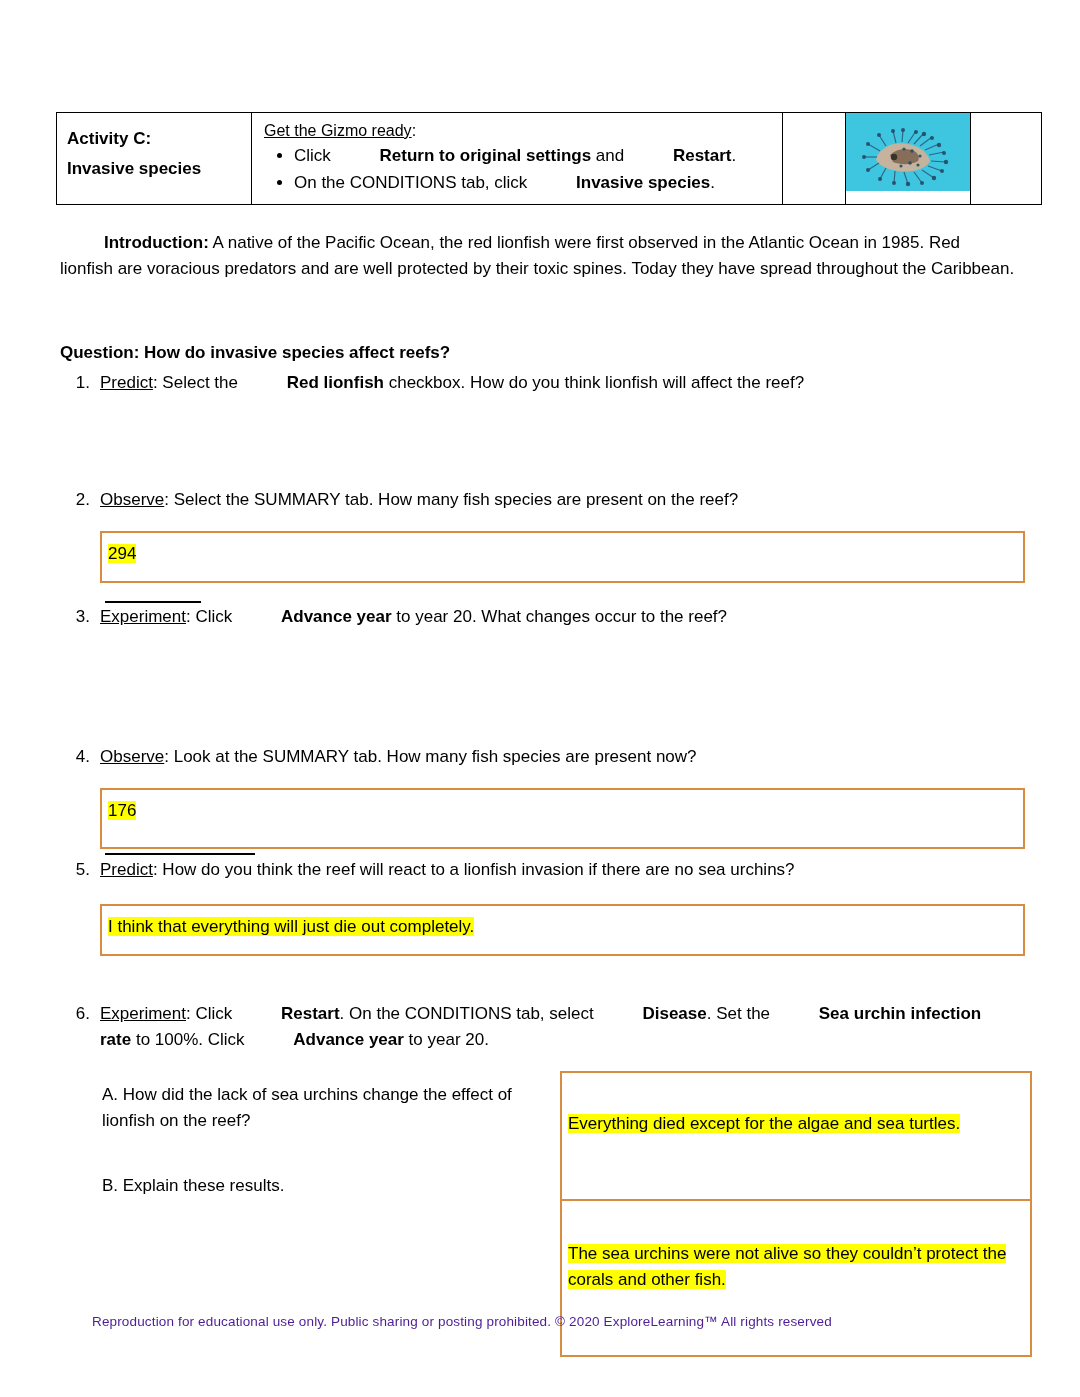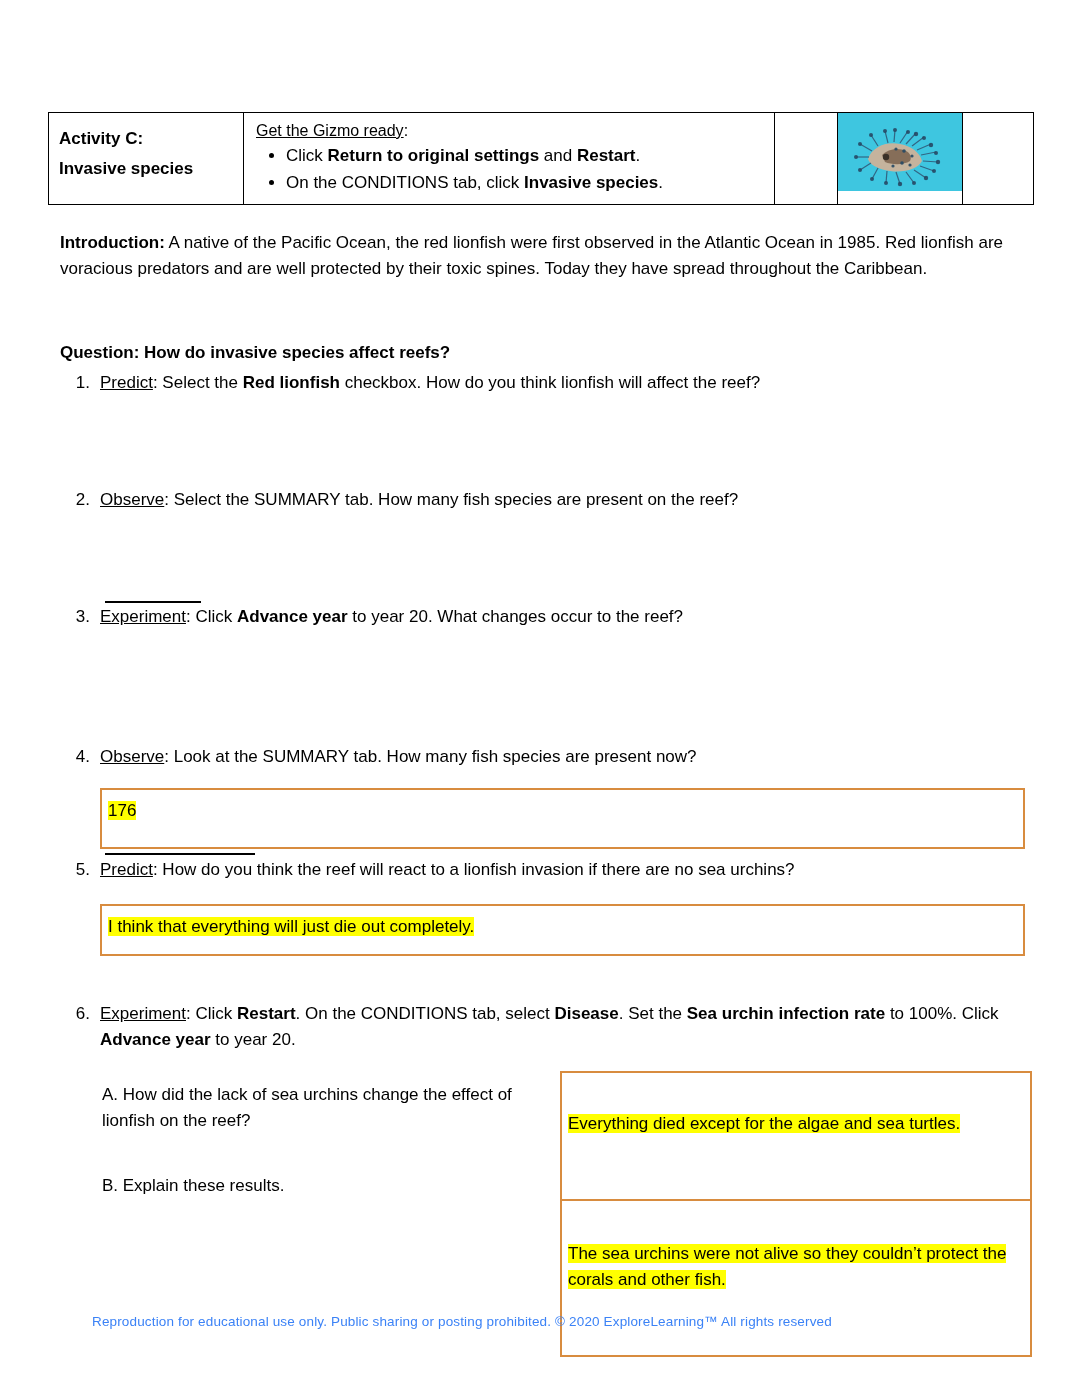--- a/index.html
+++ b/index.html
@@ -18,21 +18,21 @@
   .page {
     position: absolute;
     left: 0; top: 0;
     width: 1080px;
     height: 1397px;
   }
 
   
   .header-table {
     position: absolute;
-    left: 48px;
+    left: 56px;
     top: 112px;
     width: 967px;
     border-collapse: collapse;
     table-layout: fixed;
     padding-left: 11px;
   }
   .header-table td {
     border: 1.6px solid #000000;
     vertical-align: top;
     padding: 0;
@@ -65,21 +65,21 @@
   .cell-tail   { width: 70px; }
   .fish-img {
     width: 124px;
     height: 78px;
     background: #3ec6e0;
     position: relative;
     overflow: hidden;
   }
   .fish-img svg { display: block; }
 
-  b, .b { font-weight: bold; }
+  b, .b { font-weight: bold; margin-left: 44px; }
   .u { text-decoration: underline; }
 
   
   .intro {
     position: absolute;
     left: 60px;
     top: 230px;
     width: 957px;
     font-size: 17px;
     line-height: 26px;
@@ -155,21 +155,21 @@
   }
   .ab-cell-a { height: 88px; padding: 38px 0 0 6px !important; }
   .ab-cell-b { height: 114px; padding: 40px 0 0 6px !important; }
 
   
   .footer {
     position: absolute;
     left: 92px;
     top: 1314px;
     font-size: 13.5px;
-    color: #3b82f6;
+    color: #4c1d95;
     letter-spacing: 0.15px;
   }
 </style>
 </head>
 <body>
 
 <div class="page">
 
   <table class="header-table">
     <tbody>
@@ -259,20 +259,23 @@
 
   <div class="item" style="left:60px; top:370px; width:957px;">
     <span class="num">1.</span>
     <span class="txt"><span class="u">Predict</span><span>: Select the </span><b>Red lionfish</b><span> checkbox. How do you think lionfish will affect the reef?</span></span>
   </div>
 
   <div class="item" style="left:60px; top:487px; width:957px;">
     <span class="num">2.</span>
     <span class="txt"><span class="u">Observe</span><span>: Select the SUMMARY tab. How many fish species are present on the reef?</span></span>
   </div>
+  <div class="answer-box" style="left:100px; top:531px; width:925px; height:52px;">
+    <span class="hl">294</span>
+  </div>
 
   <div class="stub" style="left:105px; top:601px; width:96px;"></div>
 
   <div class="item" style="left:60px; top:604px; width:957px;">
     <span class="num">3.</span>
     <span class="txt"><span class="u">Experiment</span><span>: Click </span><b>Advance year</b><span> to year 20. What changes occur to the reef?</span></span>
   </div>
 
   <div class="item" style="left:60px; top:744px; width:957px;">
     <span class="num">4.</span>

